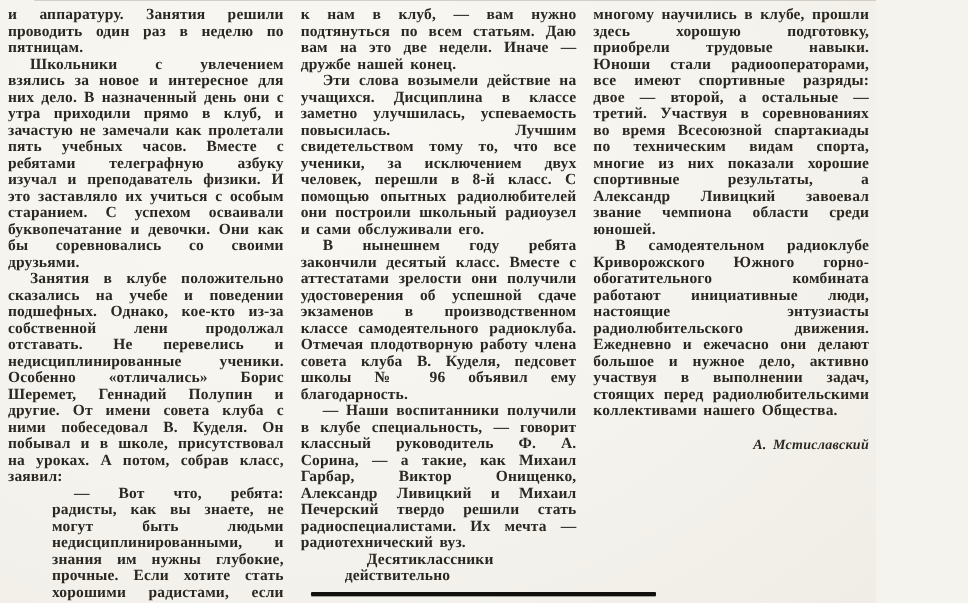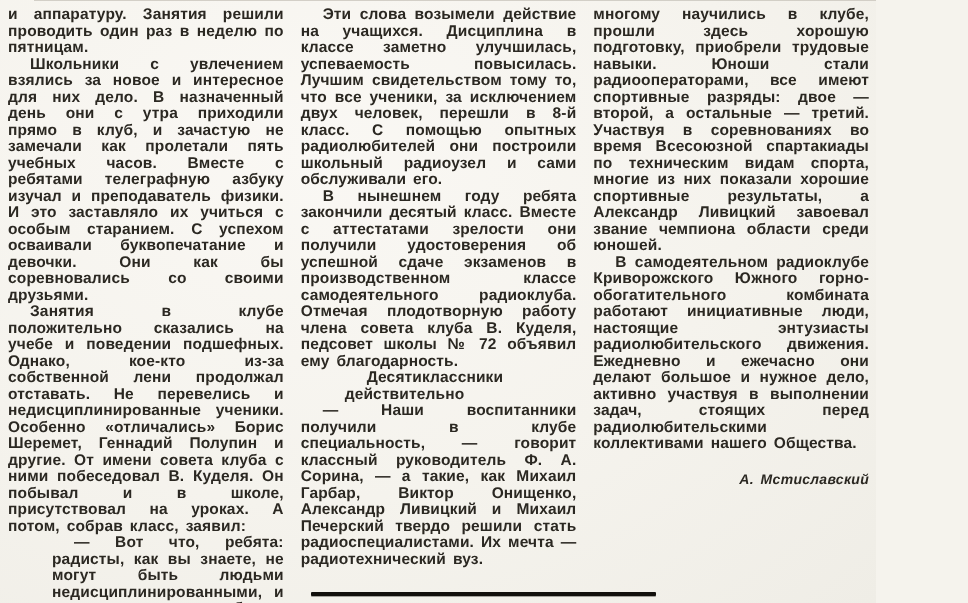--- a/index.html
+++ b/index.html
@@ -8,21 +8,21 @@
     width: 968px;
     height: 603px;
     overflow: hidden;
     background: #f5f3ed;
   }
   .scan-page {
     position: relative;
     width: 876px;
     height: 603px;
     background: radial-gradient(ellipse at 35% 25%, #faf8f4 0%, #f5f3ed 55%, #efede6 100%);
-    font-family: Liberation Sans, sans-serif;
+    font-family: Liberation Serif, serif;
     color: #2b2822;
   }
   .top-hairline {
     position: absolute;
     top: 0;
     left: 34px;
     right: 0;
     height: 1px;
     background: #c9c6bd;
     opacity: .8;
@@ -80,24 +80,25 @@
   <div class="columns">
 
     <div class="article-column">
       <p>и аппаратуру. Занятия решили проводить один раз в неделю по пятницам.</p>
       <p class="indent">Школьники с увлечением взялись за новое и интересное для них дело. В назначенный день они с утра приходили прямо в клуб, и зачастую не замечали как пролетали пять учебных часов. Вместе с ребятами телеграфную азбуку изучал и преподаватель физики. И это заставляло их учиться с особым старанием. С успехом осваивали буквопечатание и девочки. Они как бы соревновались со своими друзьями.</p>
       <p class="indent">Занятия в клубе положительно сказались на учебе и поведении подшефных. Однако, кое-кто из-за собственной лени продолжал отставать. Не перевелись и недисциплинированные ученики. Особенно «отличались» Борис Шеремет, Геннадий Полупин и другие. От имени совета клуба с ними побеседовал В. Куделя. Он побывал и в школе, присутствовал на уроках. А потом, собрав класс, заявил:</p>
       <p class="indent flush">— Вот что, ребята: радисты, как вы знаете, не могут быть людьми недисциплинированными, и знания им нужны глубокие, прочные. Если хотите стать хорошими радистами, если хотите по-прежнему приходить</p>
     </div>
 
     <div class="article-column">
+      <p>к нам в клуб, — вам нужно подтянуться по всем статьям. Даю вам на это две недели. Иначе — дружбе нашей конец.</p>
       <p class="indent">Эти слова возымели действие на учащихся. Дисциплина в классе заметно улучшилась, успеваемость повысилась. Лучшим свидетельством тому то, что все ученики, за исключением двух человек, перешли в 8-й класс. С помощью опытных радиолюбителей они построили школьный радиоузел и сами обслуживали его.</p>
-      <p class="indent">В нынешнем году ребята закончили десятый класс. Вместе с аттестатами зрелости они получили удостоверения об успешной сдаче экзаменов в производственном классе самодеятельного радиоклуба. Отмечая плодотворную работу члена совета клуба В. Куделя, педсовет школы № 72 объявил ему благодарность.</p>
+      <p class="indent">В нынешнем году ребята закончили десятый класс. Вместе с аттестатами зрелости они получили удостоверения об успешной сдаче экзаменов в производственном классе самодеятельного радиоклуба. Отмечая плодотворную работу члена совета клуба В. Куделя, педсовет школы № 96 объявил ему благодарность.</p>
+      <p class="indent">— Наши воспитанники получили в клубе специальность, — говорит классный руководитель Ф. А. Сорина, — а такие, как Михаил Гарбар, Виктор Онищенко, Александр Ливицкий и Михаил Печерский твердо решили стать радиоспециалистами. Их мечта — радиотехнический вуз.</p>
       <p class="indent flush">Десятиклассники действительно</p>
-      <p class="indent">— Наши воспитанники получили в клубе специальность, — говорит классный руководитель Ф. А. Сорина, — а такие, как Михаил Гарбар, Виктор Онищенко, Александр Ливицкий и Михаил Печерский твердо решили стать радиоспециалистами. Их мечта — радиотехнический вуз.</p>
     </div>
 
     <div class="article-column">
       <p>многому научились в клубе, прошли здесь хорошую подготовку, приобрели трудовые навыки. Юноши стали радиооператорами, все имеют спортивные разряды: двое — второй, а остальные — третий. Участвуя в соревнованиях во время Всесоюзной спартакиады по техническим видам спорта, многие из них показали хорошие спортивные результаты, а Александр Ливицкий завоевал звание чемпиона области среди юношей.</p>
       <p class="indent">В самодеятельном радиоклубе Криворожского Южного горно-обогатительного комбината работают инициативные люди, настоящие энтузиасты радиолюбительского движения. Ежедневно и ежечасно они делают большое и нужное дело, активно участвуя в выполнении задач, стоящих перед радиолюбительскими коллективами нашего Общества.</p>
       <p class="byline">А. Мстиславский</p>
     </div>
 
   </div>
 

